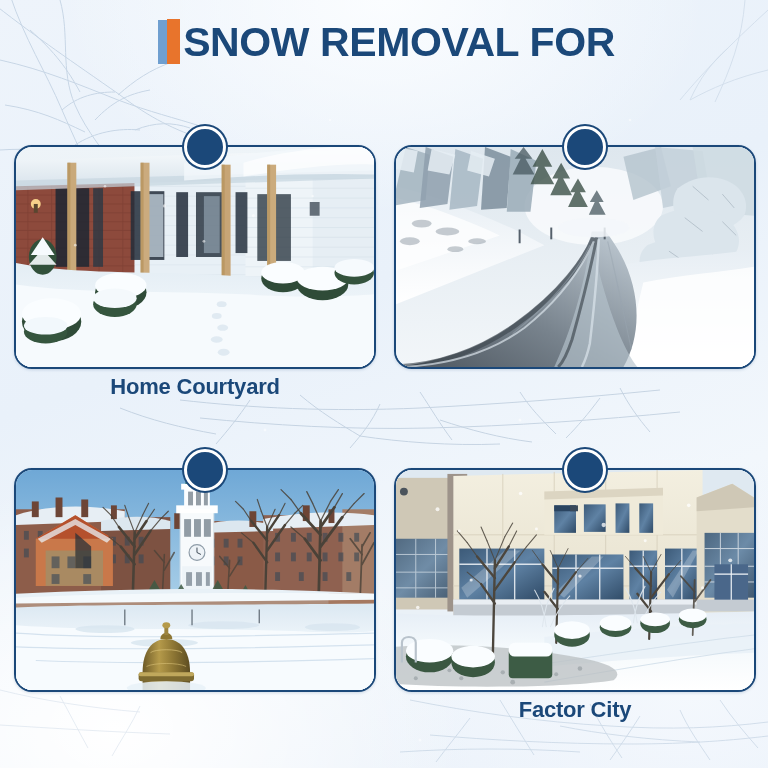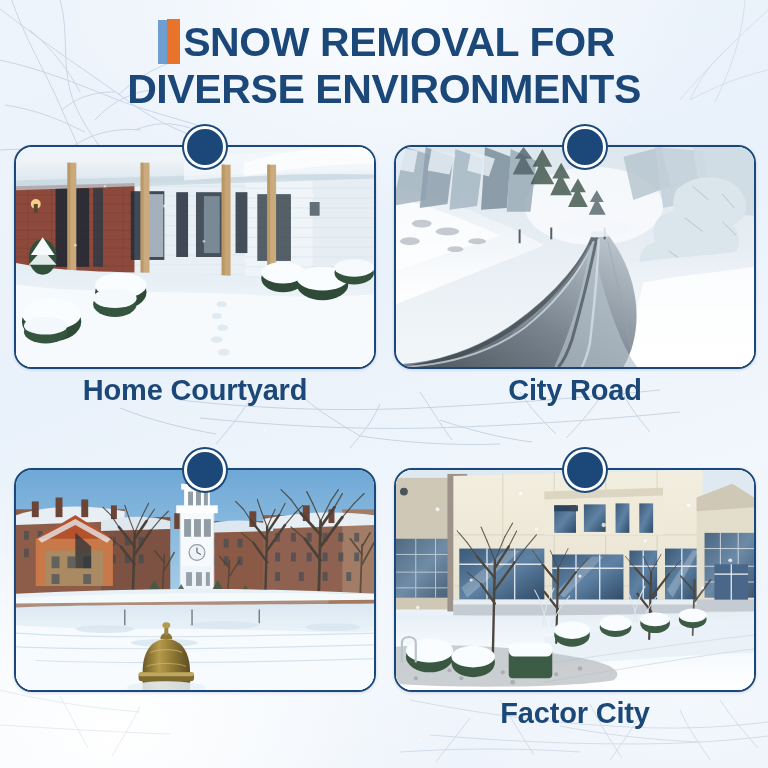--- a/index.html
+++ b/index.html
@@ -72,21 +72,21 @@
     border-radius:50%;
     background:#1b4879;
     border:3px solid #ffffff;
     box-shadow:0 0 0 2px #1b4879;
     z-index:6;
   }
 
   .caption {
     position:absolute;
     z-index:5;
-    font-size:29px;
+    font-size:22px;
     font-weight:bold;
     color:#1b4879;
     letter-spacing:-0.2px;
     white-space:nowrap;
     text-align:center;
   }
 
   
   #card-1 { left:14px;  top:145px; width:362px; height:224px; }
   #card-2 { left:394px; top:145px; width:362px; height:224px; }
@@ -175,21 +175,20 @@
 </div>
 
 <div class="header">
   <div class="title-line l1">
     <span class="accent-wrap">
       <span class="accent-blue"></span>
       <span class="accent-orange"></span>
     </span>
     <span>SNOW REMOVAL FOR</span>
   </div>
-  <div class="title-line l2">DIVERSE ENVIRONMENTS</div>
 </div>
 
 <div class="grid">
 
   <div class="card" id="card-1">
     <div class="photo">
       <svg viewBox="0 0 362 224" preserveAspectRatio="none">
         <defs>
           <linearGradient id="h_sky" x1="0" y1="0" x2="0" y2="1">
             <stop offset="0%" stop-color="#eef4f8"></stop>
@@ -397,21 +396,20 @@
 
         <rect x="124" y="84" width="2" height="14" fill="#55606b"></rect>
         <rect x="156" y="82" width="2" height="12" fill="#55606b"></rect>
         <rect x="210" y="82" width="2" height="12" fill="#55606b"></rect>
 
         <ellipse cx="200" cy="82" rx="36" ry="10" fill="#f3f7fa" opacity="0.85"></ellipse>
       </svg>
     </div>
   </div>
   <div class="badge" id="badge-2"></div>
-  <div class="caption" id="caption-2">City Road</div>
 
   <div class="card" id="card-3">
     <div class="photo">
       <svg viewBox="0 0 362 224" preserveAspectRatio="none">
         <defs>
           <linearGradient id="c_sky" x1="0" y1="0" x2="0" y2="1">
             <stop offset="0%" stop-color="#6fa8d6"></stop>
               <stop offset="60%" stop-color="#a9cfe8"></stop>
               <stop offset="100%" stop-color="#d4e6f2"></stop>
           </linearGradient>

